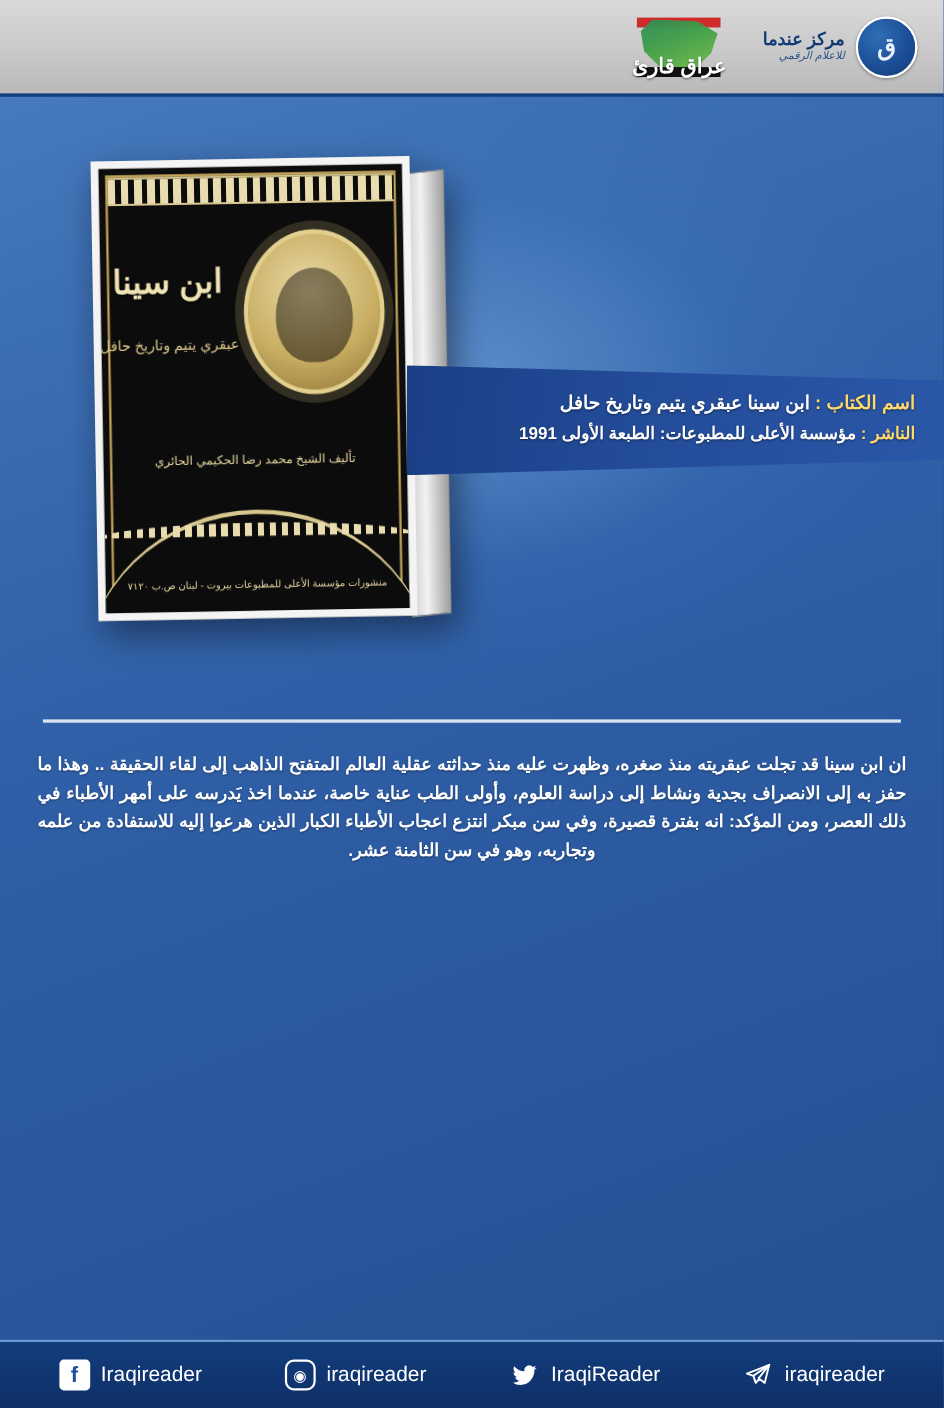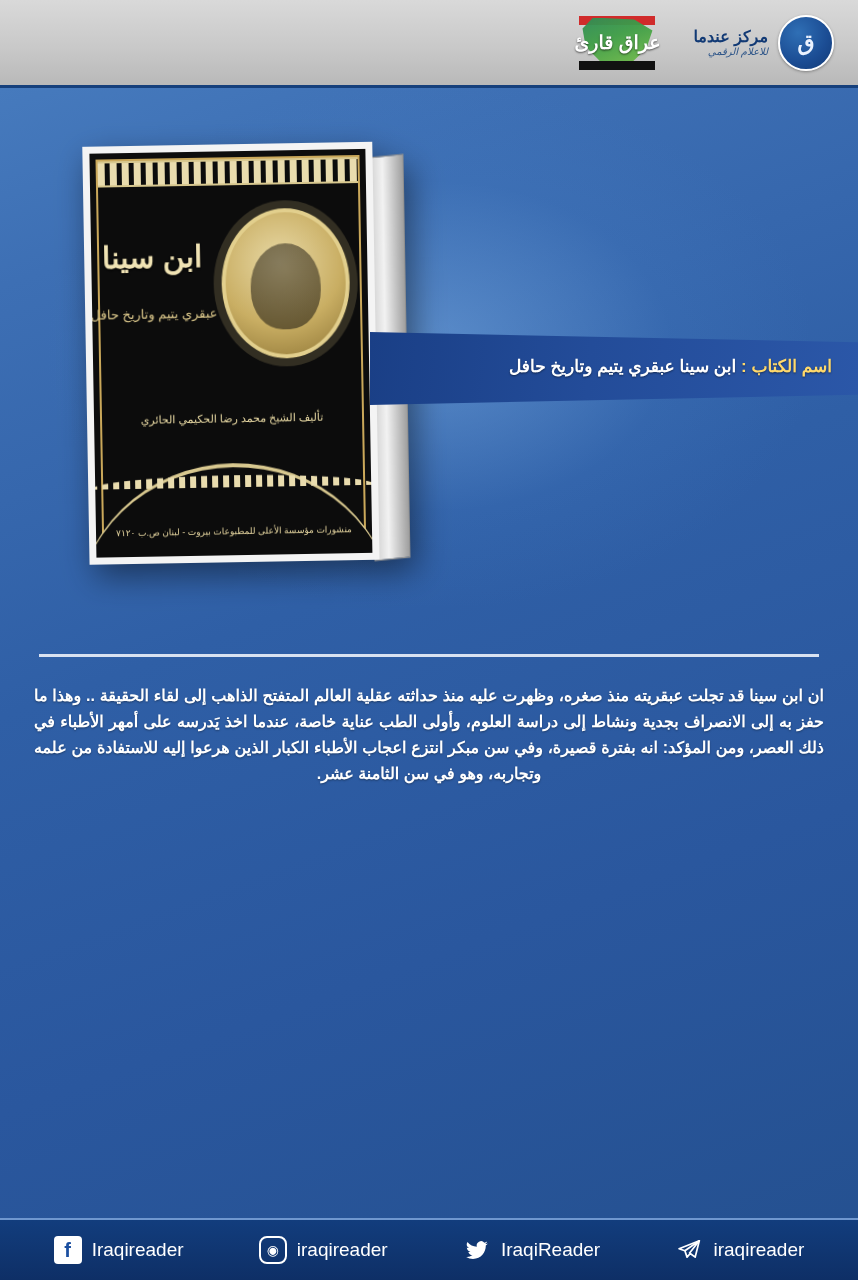--- a/index.html
+++ b/index.html
@@ -56,21 +56,21 @@
   .brand-center {
     margin-right: 28px;
     display: flex;
     flex-direction: column;
     align-items: center;
     gap: 2px;
   }
   .map-badge {
     width: 96px; height: 58px;
     position: relative;
-    display: flex; align-items: center; justify-content: center;
+    display: flex; align-items: flex-end; justify-content: center;
   }
   .map-shape {
     position: absolute;
     inset: 4px 10px;
     background: linear-gradient(160deg, #2e8b57 0%, #3f9e46 40%, #7cc24a 100%);
     clip-path: polygon(18% 0%, 72% 4%, 96% 26%, 88% 62%, 62% 100%, 30% 92%, 8% 58%, 4% 22%);
     opacity: .95;
   }
   .map-stripe-top, .map-stripe-bottom {
     position: absolute; left: 10px; right: 10px; height: 9px;
@@ -332,20 +332,24 @@
 بيروت - لبنان
 ص.ب ٧١٢٠</div>
       </div>
     </div>
 
     <div class="ribbon">
       <div class="line">
         <span class="lbl">اسم الكتاب :</span>
         <span>ابن سينا عبقري يتيم وتاريخ حافل</span>
       </div>
+      <div class="line pub">
+        <span class="lbl">الناشر :</span>
+        <span>مؤسسة الأعلى للمطبوعات: الطبعة الأولى 1991</span>
+      </div>
     </div>
   </div>
 
   <div class="divider"></div>
   <div class="body-text">ان ابن سينا قد تجلت عبقريته منذ صغره، وظهرت عليه منذ حداثته عقلية العالم المتفتح الذاهب إلى لقاء الحقيقة .. وهذا ما حفز به إلى الانصراف بجدية ونشاط إلى دراسة العلوم، وأولى الطب عناية خاصة، عندما اخذ يَدرسه على أمهر الأطباء في ذلك العصر، ومن المؤكد: انه بفترة قصيرة، وفي سن مبكر انتزع اعجاب الأطباء الكبار الذين هرعوا إليه للاستفادة من علمه وتجاربه، وهو في سن الثامنة عشر.</div>
 
   <div class="footer">
 
     <div class="social">
       <span class="sic fb">f</span>

